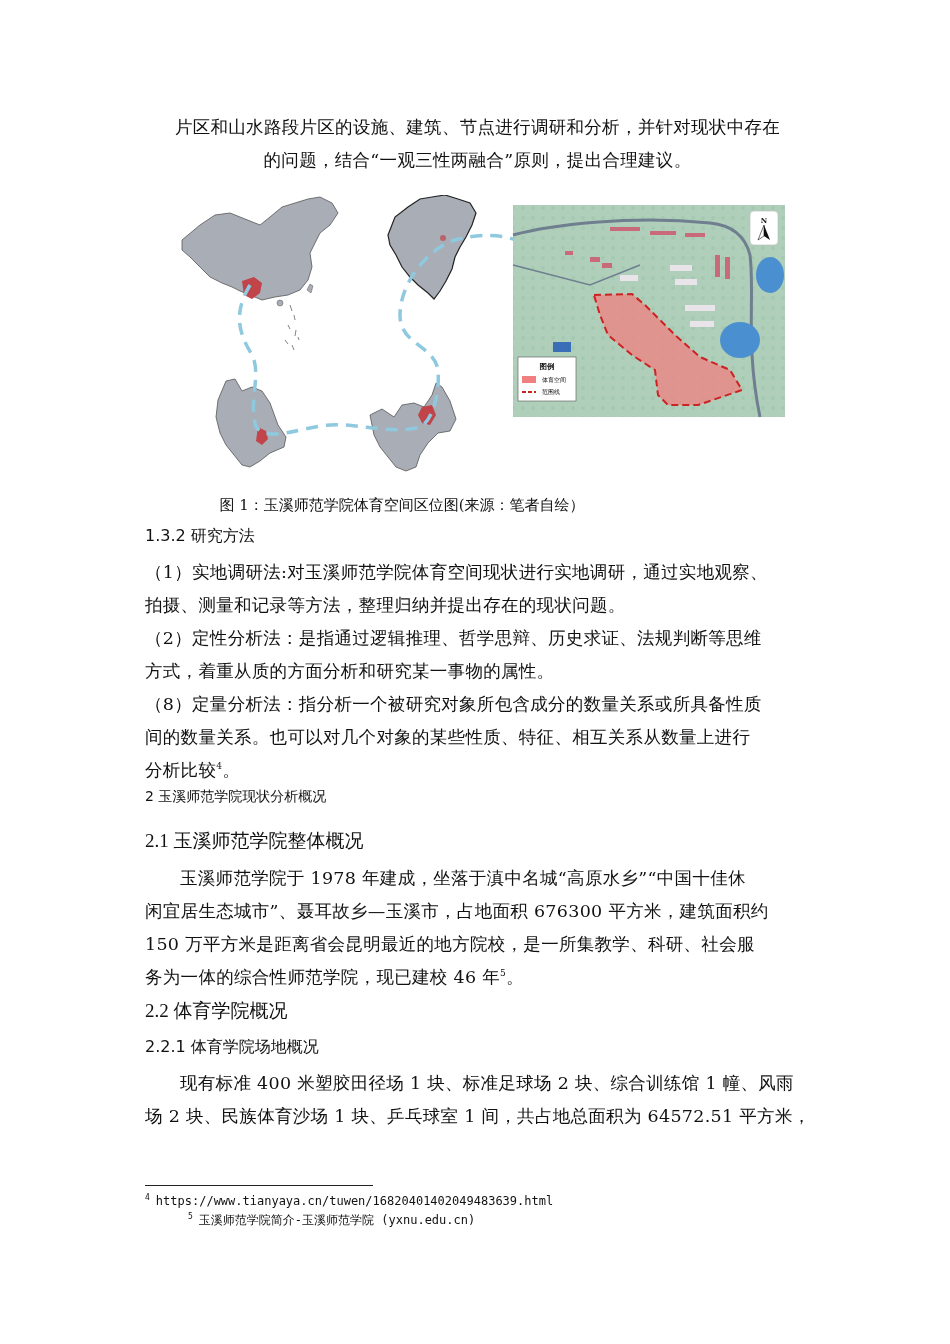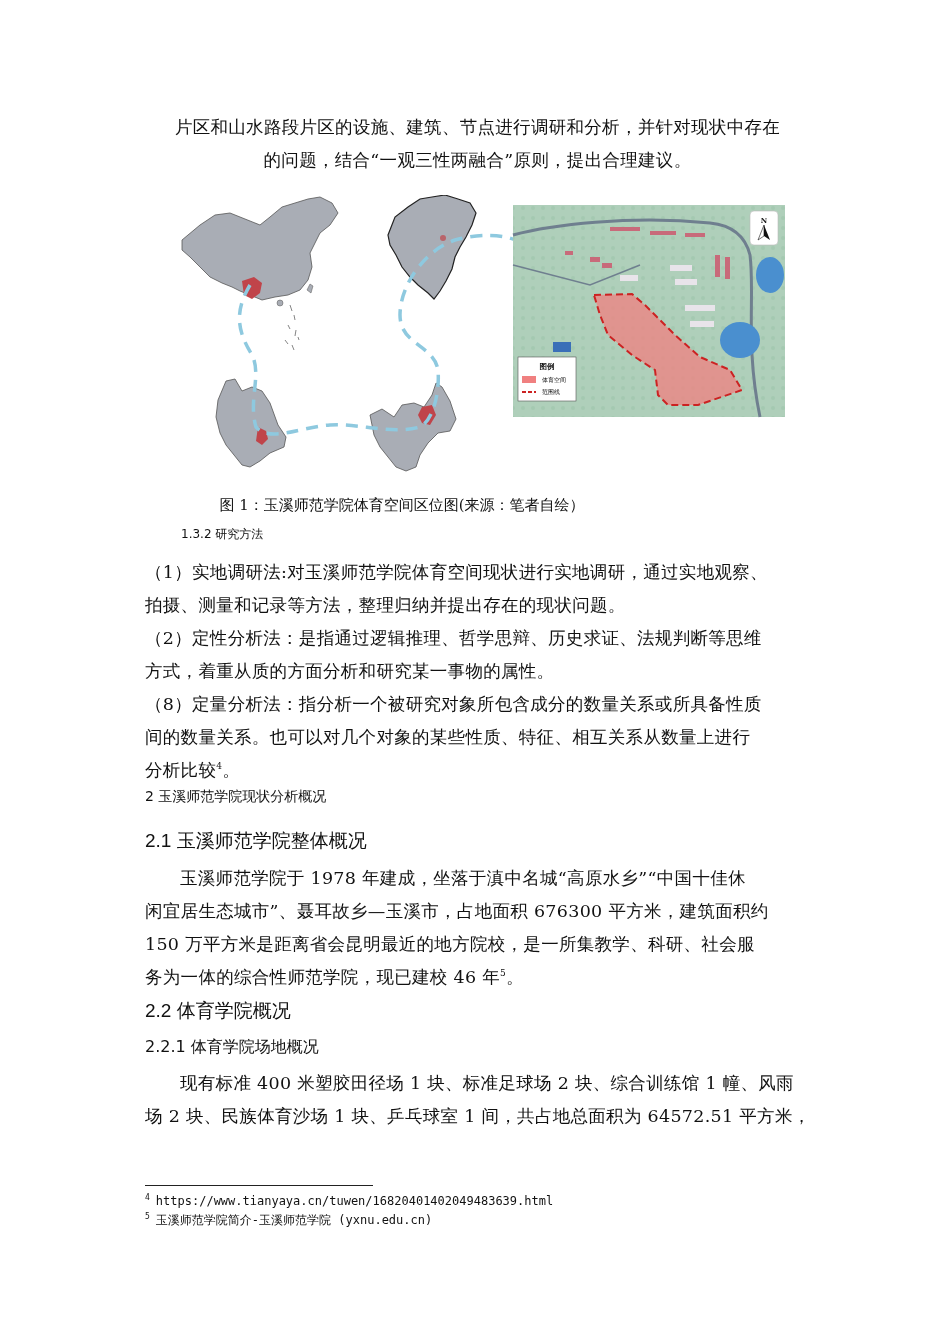--- a/index.html
+++ b/index.html
@@ -3,21 +3,21 @@
 <meta charset="utf-8">
 <style>
   html, body { margin: 0; padding: 0; background: #ffffff; }
   body { width: 950px; height: 1344px; position: relative; overflow: hidden;
          font-family: "DejaVu Serif", "Liberation Serif", serif; color: #111; }
   .page { position: absolute; left: 0; top: 0; width: 950px; height: 1344px; }
   .para { position: absolute; left: 145px; width: 665px; font-size: 17.5px; line-height: 33px; letter-spacing: 0.3px; }
   .para .line { display: block; white-space: nowrap; }
   .indent { text-indent: 35px; }
   .h1 { position: absolute; left: 145px; font-family: "DejaVu Sans", "Liberation Sans", sans-serif; font-size: 14px; font-weight: normal; }
-  .h2 { position: absolute; left: 145px; font-family: Liberation Sans, sans-serif; font-size: 19px; }
+  .h2 { position: absolute; left: 145px; font-family: Liberation Serif, serif; font-size: 19px; }
   .h3 { position: absolute; left: 145px; font-family: "DejaVu Sans", "Liberation Sans", sans-serif; font-size: 16px; }
   .caption { position: absolute; left: 0; width: 804px; text-align: center; top: 496px; font-size: 15px; }
   sup { font-size: 9px; vertical-align: super; line-height: 0; }
   .figure { position: absolute; left: 170px; top: 195px; width: 620px; height: 290px; }
   .footrule { position: absolute; left: 145px; top: 1185px; width: 228px; border-top: 1px solid #222; }
   .footnote { position: absolute; left: 145px; font-size: 12px; font-family: "DejaVu Sans Mono", "Liberation Mono", monospace; }
   .footnote sup { font-size: 8px; margin-right: 6px; }
   .legend-text { font-family: "DejaVu Sans", sans-serif; }
 </style>
 </head>
@@ -107,21 +107,21 @@
           <text x="372" y="187" font-size="6" fill="#111" class="legend-text">体育空间</text>
           <line x1="352" y1="197" x2="366" y2="197" stroke="#cc2222" stroke-width="2" stroke-dasharray="4,2"></line>
           <text x="372" y="199" font-size="6" fill="#111" class="legend-text">范围线</text>
         </g>
       </g>
     </svg>
   </div>
 
   <div class="caption">图 1：玉溪师范学院体育空间区位图(来源：笔者自绘）</div>
 
-  <div class="h3" style="top:526px; font-size:12px;margin-left:36px;">1.3.2 研究方法</div>
+  <div class="h3" style="top:526px; font-size:16px;">1.3.2 研究方法</div>
 
   <div class="para" style="top:556px;">
     <span class="line">（1）实地调研法:对玉溪师范学院体育空间现状进行实地调研，通过实地观察、</span>
     <span class="line">拍摄、测量和记录等方法，整理归纳并提出存在的现状问题。</span>
     <span class="line">（2）定性分析法：是指通过逻辑推理、哲学思辩、历史求证、法规判断等思维</span>
     <span class="line">方式，着重从质的方面分析和研究某一事物的属性。</span>
     <span class="line">（8）定量分析法：指分析一个被研究对象所包含成分的数量关系或所具备性质</span>
     <span class="line">间的数量关系。也可以对几个对象的某些性质、特征、相互关系从数量上进行</span>
     <span class="line"><span>分析比较</span><sup>4</sup><span>。</span></span>
   </div>
@@ -141,17 +141,17 @@
 
   <div class="para" style="top:1067px;">
     <span class="line" style="padding-left:35px;">现有标准 400 米塑胶田径场 1 块、标准足球场 2 块、综合训练馆 1 幢、风雨</span>
     <span class="line">场 2 块、民族体育沙场 1 块、乒乓球室 1 间，共占地总面积为 64572.51 平方米，</span>
   </div>
 
   <div class="footrule"></div>
   <div class="footnote" style="top:1194px;">
     <sup>4</sup><span>https://www.tianyaya.cn/tuwen/16820401402049483639.html</span>
   </div>
-  <div class="footnote" style="top:1212px;">
+  <div class="footnote" style="top:1212px;margin-left:43px;">
     <sup>5</sup><span>玉溪师范学院简介-玉溪师范学院 (yxnu.edu.cn)</span>
   </div>
 
 </div>
 
 </body></html>

